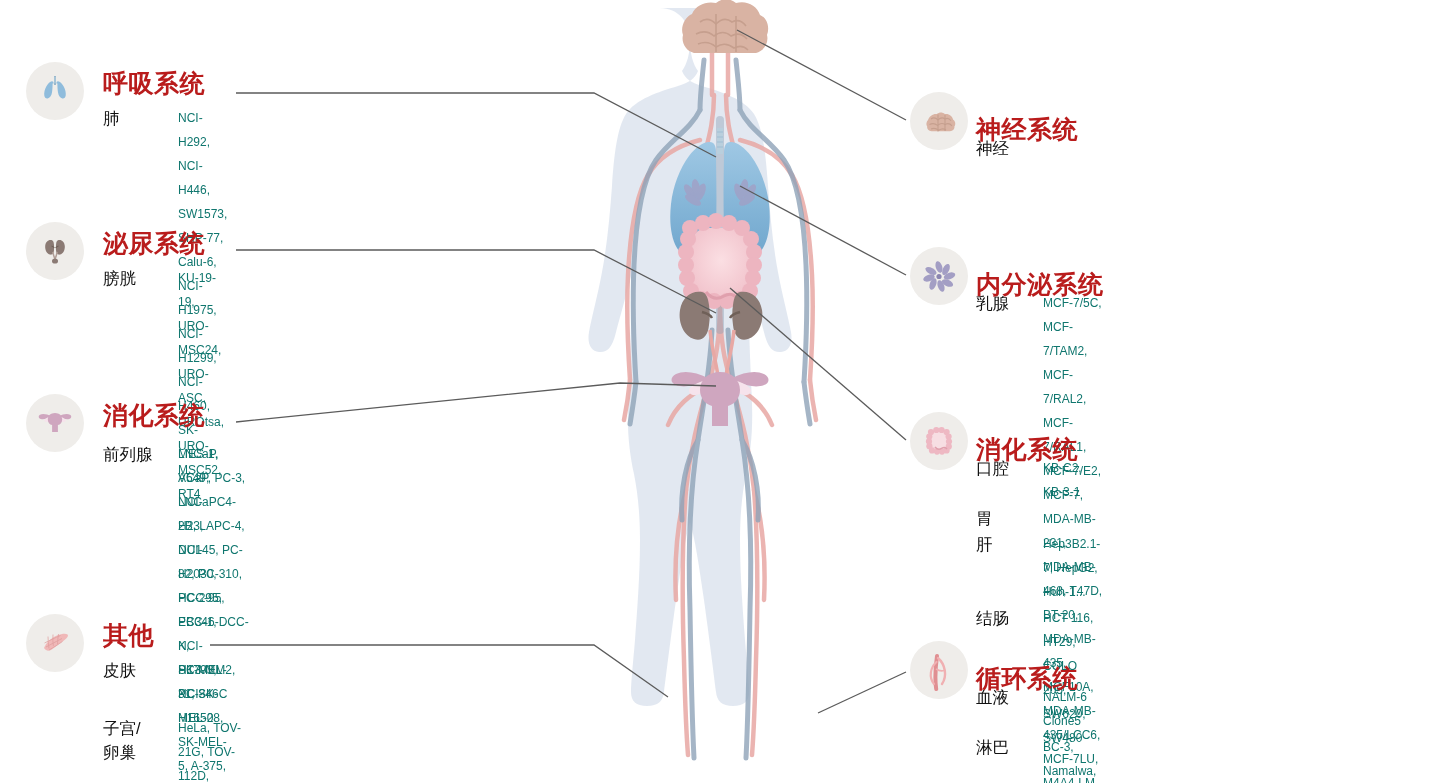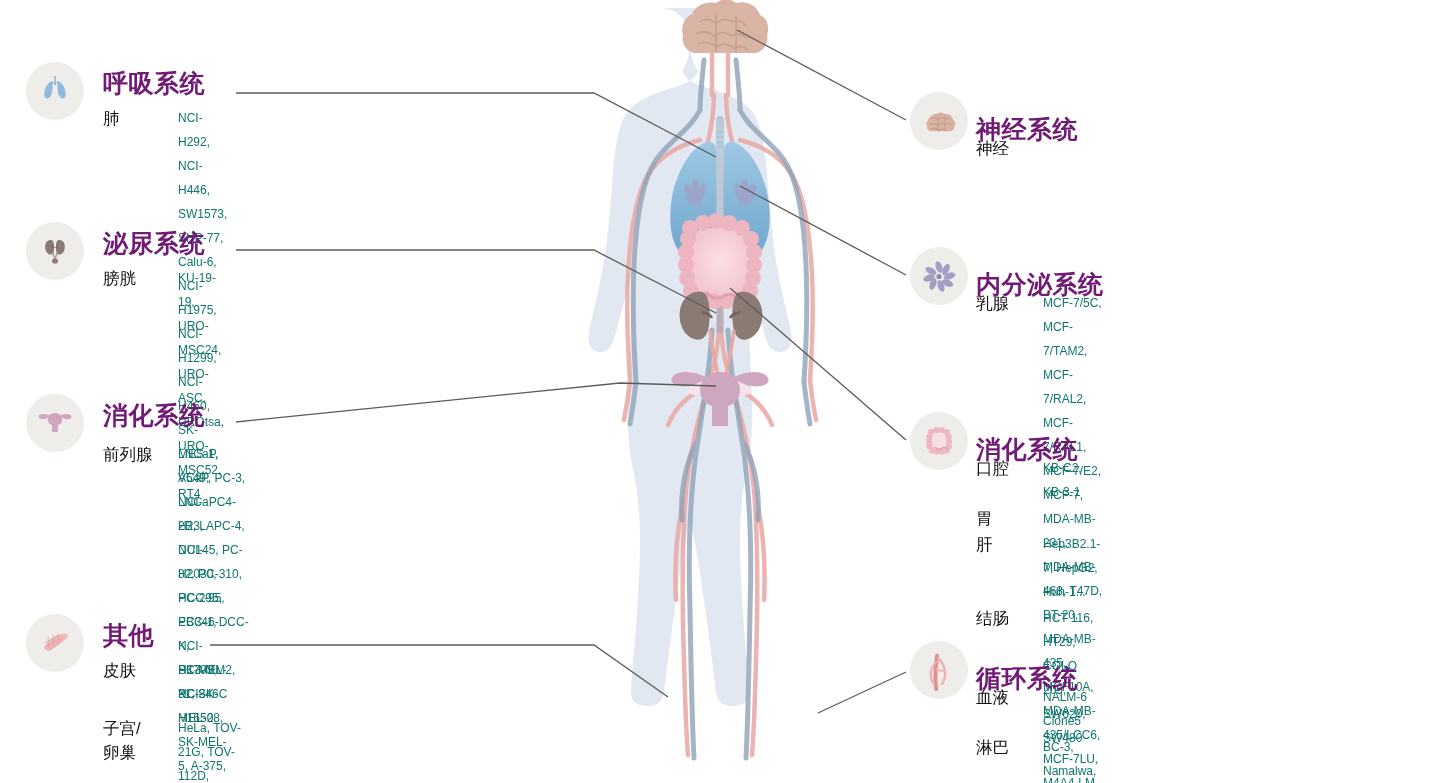--- a/index.html
+++ b/index.html
@@ -29,21 +29,21 @@
     position:absolute;left:0;top:0;
     width:58px;height:58px;border-radius:50%;
     background:#efedea;
     display:flex;align-items:center;justify-content:center;
   }
   .badge svg{display:block;}
 
   .heading{
     position:absolute;left:77px;top:6px;
     font-size:25px;font-weight:bold;letter-spacing:.5px;
-    line-height:30px;white-space:nowrap;color:#701a75;
+    line-height:30px;white-space:nowrap;color:#b91c1c;
   }
   .sys-right .heading{left:66px;margin-top:16px;}
 
   .rows{position:absolute;left:77px;top:44px;}
   .sys-right .rows{left:66px;}
 
   .row{display:flex;align-items:flex-start;margin-bottom:2px;}
   .row-label{
     flex:0 0 auto;width:75px;
     font-size:16.5px;line-height:24px;color:#111;

